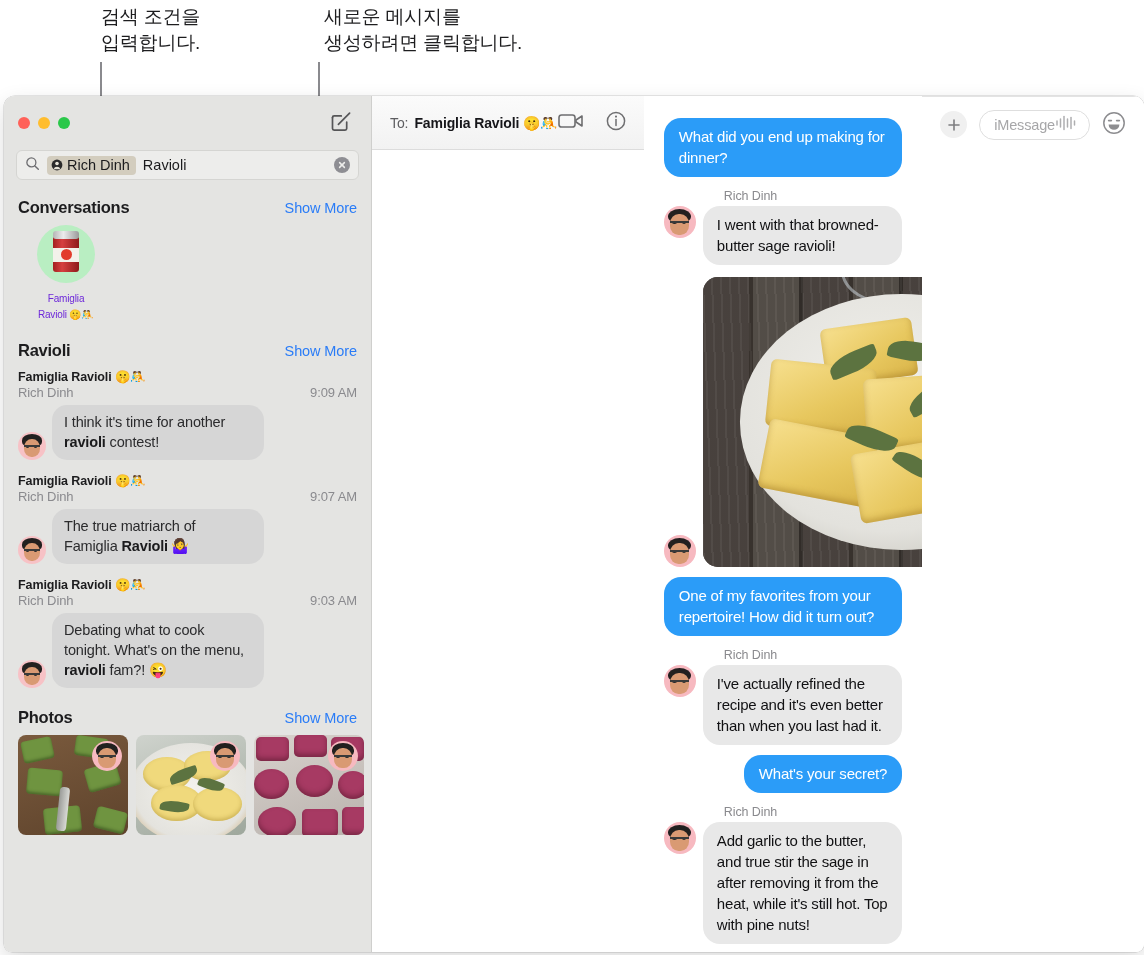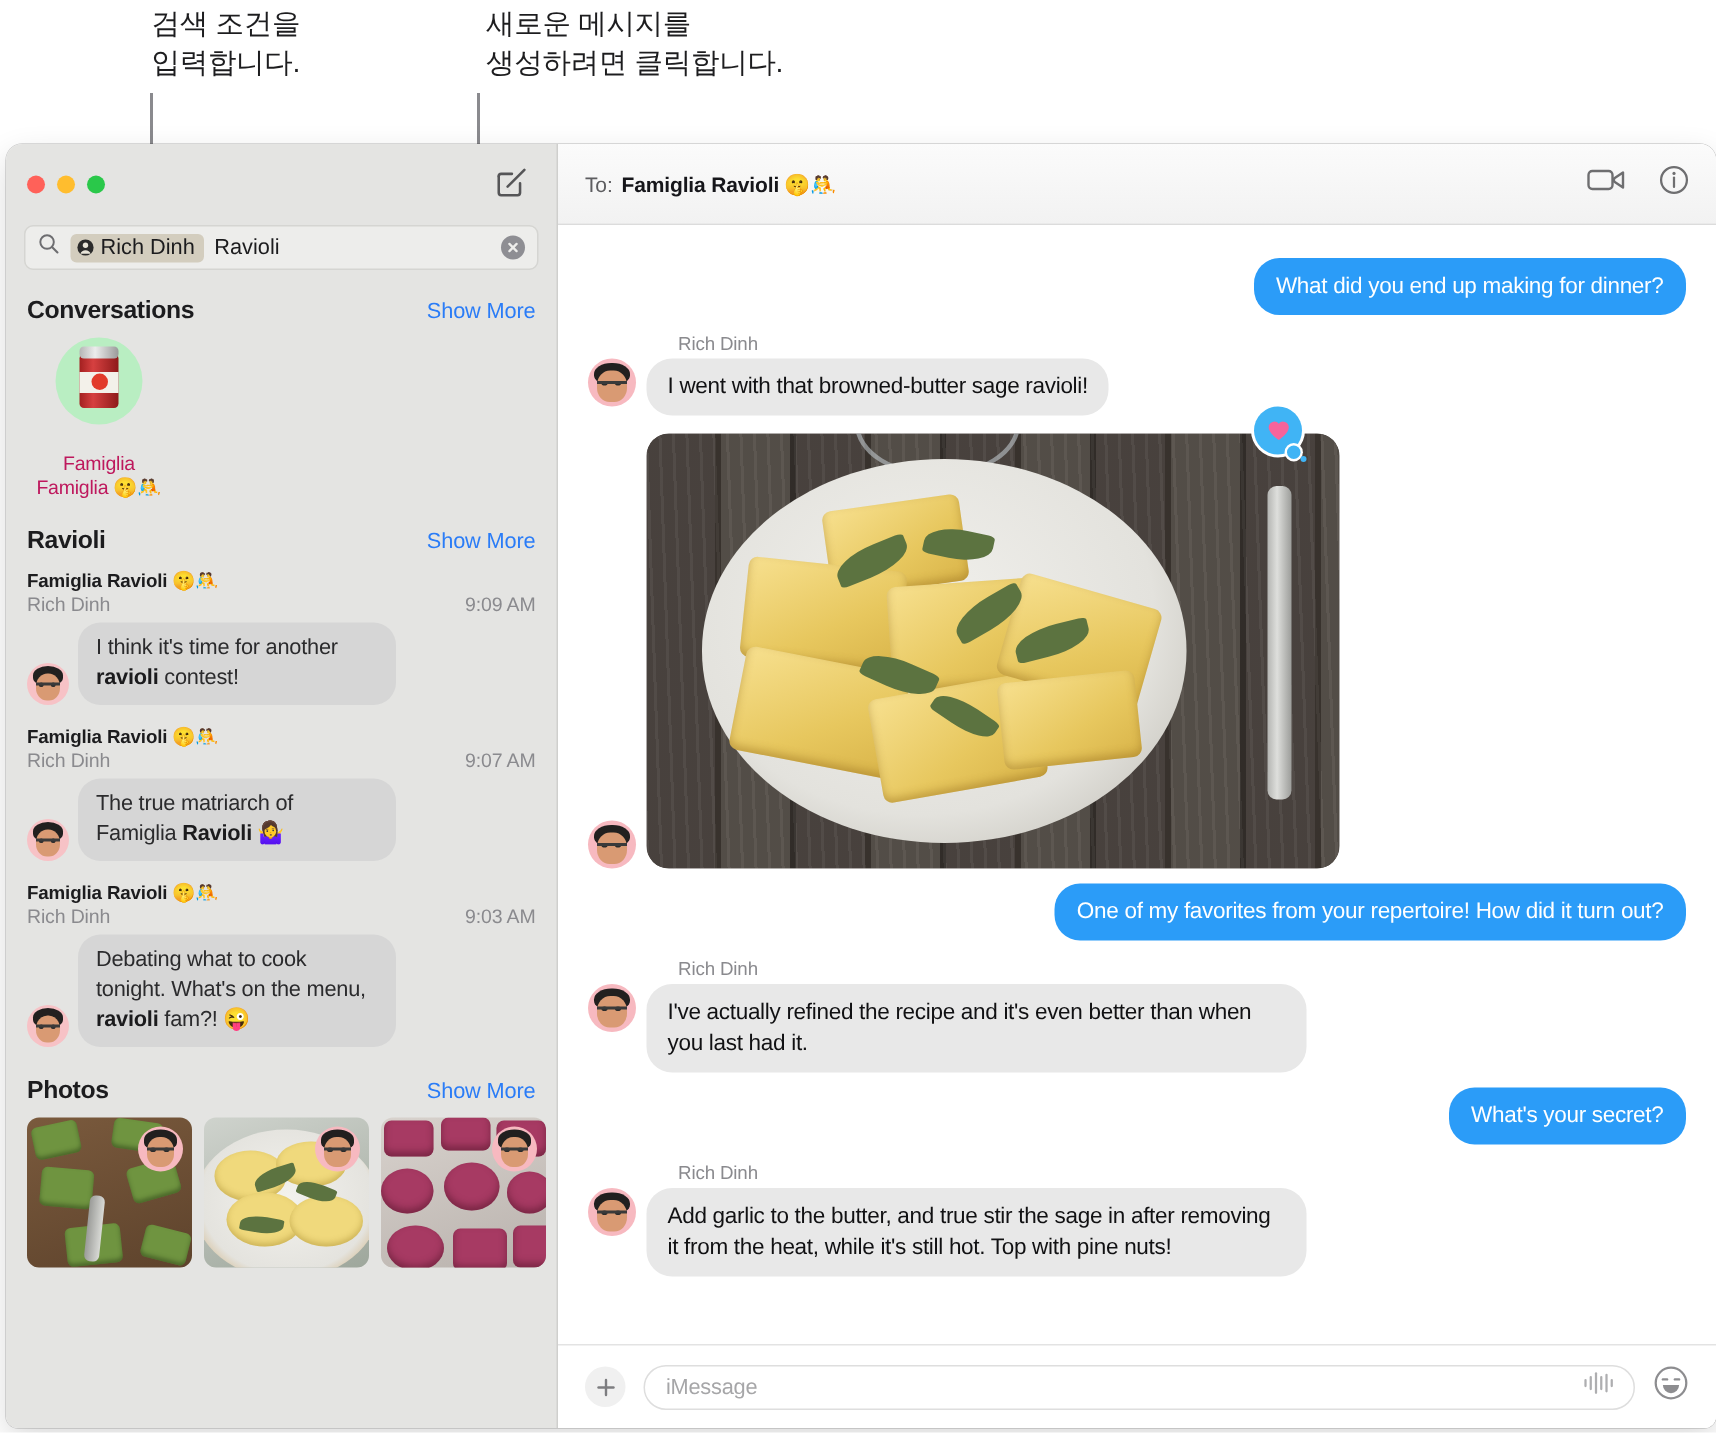--- a/index.html
+++ b/index.html
@@ -132,24 +132,24 @@
   .conv-row { padding: 2px 14px 8px 14px; display: flex; gap: 16px; }
   .conv-item { width: 96px; text-align: center; }
   .conv-avatar {
     width: 58px; height: 58px; border-radius: 50%;
     background: #b9eec2;
     margin: 0 auto;
     display: flex; align-items: center; justify-content: center;
     overflow: hidden;
   }
   .conv-name {
-    margin-top: 18px;
-    font-size: 13px;
+    margin-top: 8px;
+    font-size: 10px;
     line-height: 16px;
-    color: #be185d;
+    color: #6d28d9;
     letter-spacing: -0.15px;
   }
 
   
   .msg-result { padding: 3px 14px 10px 14px; }
   .msg-meta-line1 {
     font-size: 12.5px;
     font-weight: 700;
     color: #1c1c1e;
     letter-spacing: -0.1px;
@@ -219,21 +219,21 @@
     border-radius: 50%;
     background: #f7b9c0;
     overflow: hidden;
     display: flex; align-items: flex-end; justify-content: center;
   }
 
   
   .conv-pane {
     flex: 1 1 auto;
     display: flex;
-    flex-direction: column;
+    flex-direction: row;
     background: #ffffff;
     min-width: 0;
   }
   .conv-header {
     height: 54px;
     flex: none;
     background: linear-gradient(#fbfbfb, #f2f2f2);
     border-bottom: 0.5px solid #dcdcdc;
     display: flex;
     align-items: center;
@@ -583,21 +583,21 @@
         <div class="conv-item">
           <div class="conv-avatar">
             <div class="can-body">
               <div class="can-lid"></div>
               <div class="can-label"></div>
               <div class="can-tomato"></div>
             </div>
           </div>
           <div class="conv-name">
             <div>Famiglia</div>
-            <div>Famiglia 🤫🤼</div>
+            <div>Ravioli 🤫🤼</div>
           </div>
         </div>
       </div>
 
       <div class="section-head">
         <span class="section-title">Ravioli</span>
         <span class="show-more">Show More</span>
       </div>
 
       <div class="msg-result">

